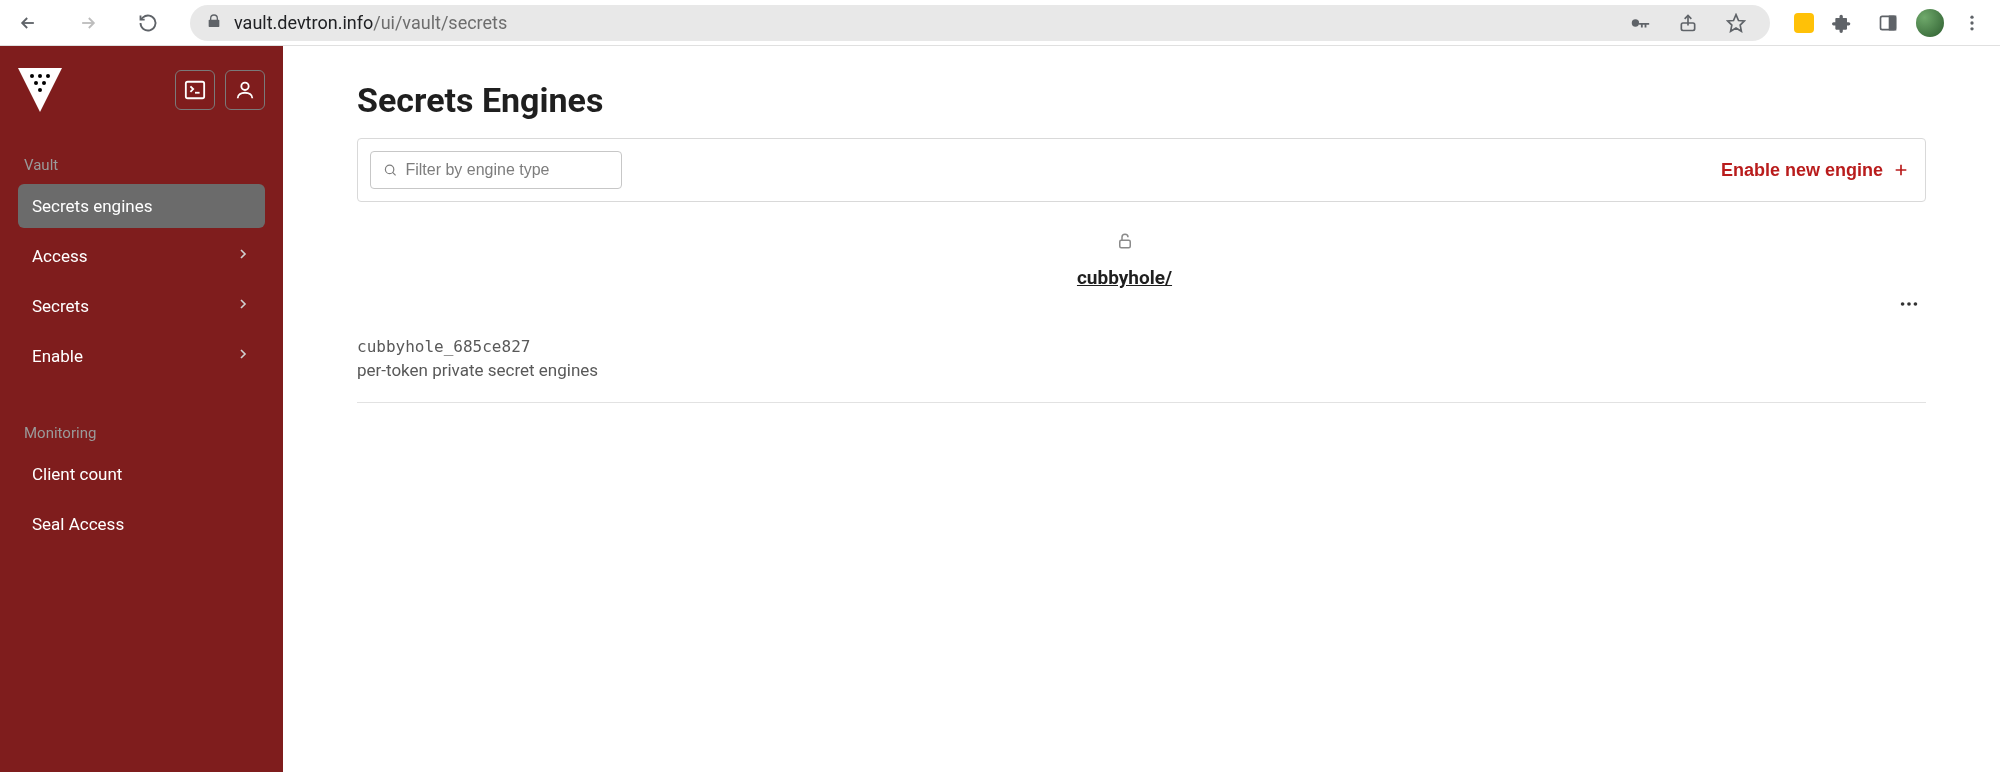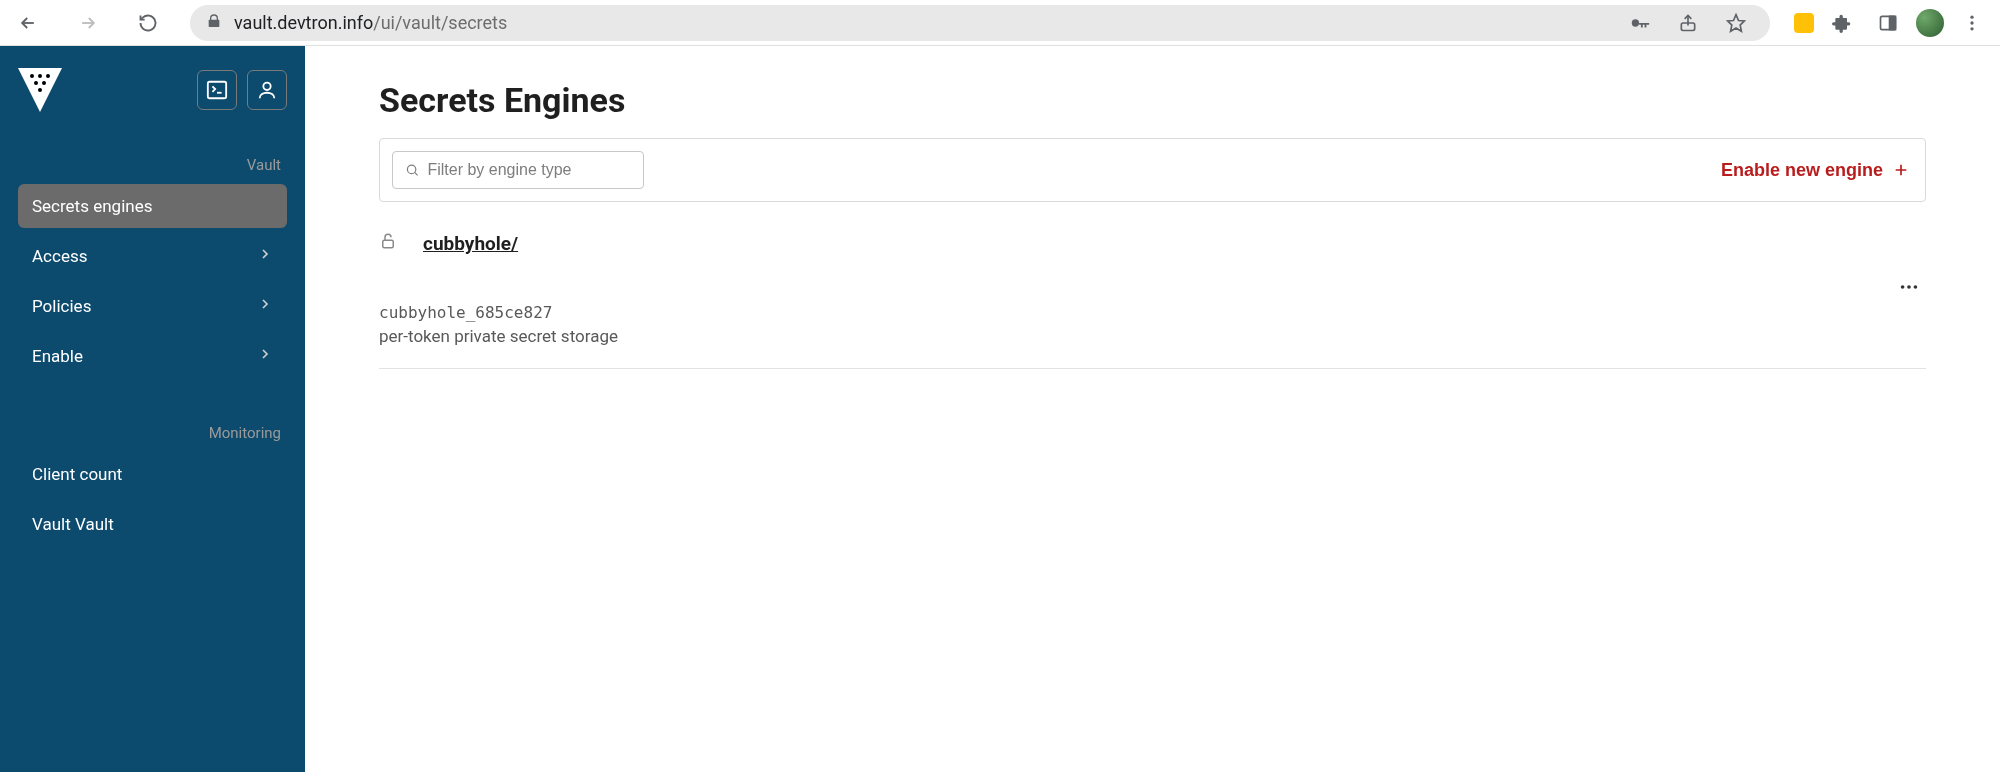--- a/index.html
+++ b/index.html
@@ -12,21 +12,21 @@
   .addr-lock { color: #5f6368; }
   .addr-text { flex: 1; white-space: nowrap; overflow: hidden; }
   .addr-host { color: #202124; }
   .addr-path { color: #6d6d6d; }
   .chrome-right { display: flex; align-items: center; gap: 10px; }
   .ext-yellow { width: 20px; height: 20px; background: #ffc107; border-radius: 4px; }
   .avatar { width: 28px; height: 28px; border-radius: 50%; background: radial-gradient(circle at 30% 30%, #6fa96b, #2d5d2f); }
 
   
   .app { display: flex; height: calc(100% - 46px); }
-  .sidebar { width: 305px; background: #0c4a6e; color: #fff; display: flex; flex-direction: column; padding: 22px 18px; text-align: right; }
+  .sidebar { width: 283px; background: #7f1d1d; color: #fff; display: flex; flex-direction: column; padding: 22px 18px; }
   .sidebar-top { display: flex; align-items: center; justify-content: space-between; margin-bottom: 36px; }
   .vault-logo { width: 44px; height: 44px; }
   .sidebar-top-actions { display: flex; gap: 10px; }
   .icon-btn { width: 40px; height: 40px; border: 1.5px solid #7a7a7a; border-radius: 6px; display: flex; align-items: center; justify-content: center; color: #fff; background: transparent; }
   .section-label { font-size: 15px; color: #9a9a9a; margin: 8px 6px 10px 6px; }
   .nav-item { display: flex; align-items: center; justify-content: space-between; padding: 12px 14px; border-radius: 6px; font-size: 17px; color: #fff; margin-bottom: 6px; cursor: pointer; }
   .nav-item.active { background: #6b6b6b; }
   .nav-item .chev { color: #cfcfcf; }
   .nav-spacer { height: 32px; }
 
@@ -36,21 +36,21 @@
   .toolbar { display: flex; align-items: center; border: 1px solid #d9d9d9; border-radius: 4px; padding: 12px; gap: 14px; margin-bottom: 14px; }
   .filter-input { display: flex; align-items: center; gap: 8px; border: 1px solid #c7c7c7; border-radius: 4px; height: 38px; padding: 0 12px; width: 252px; }
   .filter-input input { border: none; outline: none; font-size: 16px; width: 100%; background: transparent; color: #333; }
   .filter-input input::placeholder { color: #7d7d7d; }
   .filter-input svg { color: #7d7d7d; }
   .toolbar-spacer { flex: 1; }
   .enable-btn { display: flex; align-items: center; gap: 10px; font-size: 18px; font-weight: 600; color: #b91c1c; background: transparent; border: none; cursor: pointer; padding: 6px 4px; }
 
   .engine-row { display: flex; align-items: flex-start; padding: 16px 0 22px 0; border-bottom: 1px solid #e2e2e2; }
   .engine-main { display: flex; flex-direction: column; gap: 4px; flex: 1; }
-  .engine-name-line { display: flex; gap: 26px; }
+  .engine-name-line { display: flex; align-items: center; gap: 12px; flex-direction: column; }
   .engine-name { font-size: 19px; font-weight: 700; text-decoration: underline; color: #1f1f1f; }
   .engine-accessor { font-family: ui-monospace, Menlo, Consolas, monospace; font-size: 16px; color: #595959; margin-top: 44px; }
   .engine-desc { font-size: 17px; color: #595959; }
   .engine-menu { align-self: center; color: #333; padding: 6px; cursor: pointer; }
 </style>
 </head>
 <body>
 
 <div class="browser-chrome">
   <div class="chrome-icon">
@@ -163,42 +163,42 @@
         <div class="nav-item active">
           <span>Secrets engines</span>
         </div>
         <div class="nav-item">
           <span>Access</span>
           <span class="chev"><svg width="16" height="16" viewBox="0 0 24 24" fill="none" stroke="currentColor" stroke-width="2.5">
               <path d="M9 6l6 6-6 6"></path>
             </svg></span>
         </div>
         <div class="nav-item">
-          <span>Policies</span>
+          <span>Secrets</span>
           <span class="chev"><svg width="16" height="16" viewBox="0 0 24 24" fill="none" stroke="currentColor" stroke-width="2.5">
               <path d="M9 6l6 6-6 6"></path>
             </svg></span>
         </div>
         <div class="nav-item">
           <span>Enable</span>
           <span class="chev"><svg width="16" height="16" viewBox="0 0 24 24" fill="none" stroke="currentColor" stroke-width="2.5">
               <path d="M9 6l6 6-6 6"></path>
             </svg></span>
         </div>
       </div>
 
     <div class="nav-spacer"></div>
 
     <div class="section-label">Monitoring</div>
     <div id="nav-group-2">
         <div class="nav-item">
           <span>Client count</span>
         </div>
         <div class="nav-item">
-          <span>Vault Vault</span>
+          <span>Seal Access</span>
         </div>
       </div>
   </nav>
 
   <main class="main">
     <h1 class="page-title">Secrets Engines</h1>
 
     <div class="toolbar">
       <label class="filter-input">
         <svg width="16" height="16" viewBox="0 0 24 24" fill="none" stroke="currentColor" stroke-width="2">
@@ -220,21 +220,21 @@
         <div class="engine-row">
           <div class="engine-main">
             <div class="engine-name-line">
               <span><svg width="18" height="18" viewBox="0 0 24 24" fill="none" stroke="#8a8a8a" stroke-width="2">
                   <rect x="5" y="11" width="14" height="10" rx="2"></rect>
                   <path d="M8 11V7a4 4 0 0 1 8 0"></path>
                 </svg></span>
               <a class="engine-name" href="#">cubbyhole/</a>
             </div>
             <div class="engine-accessor">cubbyhole_685ce827</div>
-            <div class="engine-desc">per-token private secret storage</div>
+            <div class="engine-desc">per-token private secret engines</div>
           </div>
           <div class="engine-menu"><svg width="22" height="22" viewBox="0 0 24 24" fill="currentColor">
               <circle cx="5" cy="12" r="2"></circle>
               <circle cx="12" cy="12" r="2"></circle>
               <circle cx="19" cy="12" r="2"></circle>
             </svg></div>
         </div>
       </div>
   </main>
 </div>

